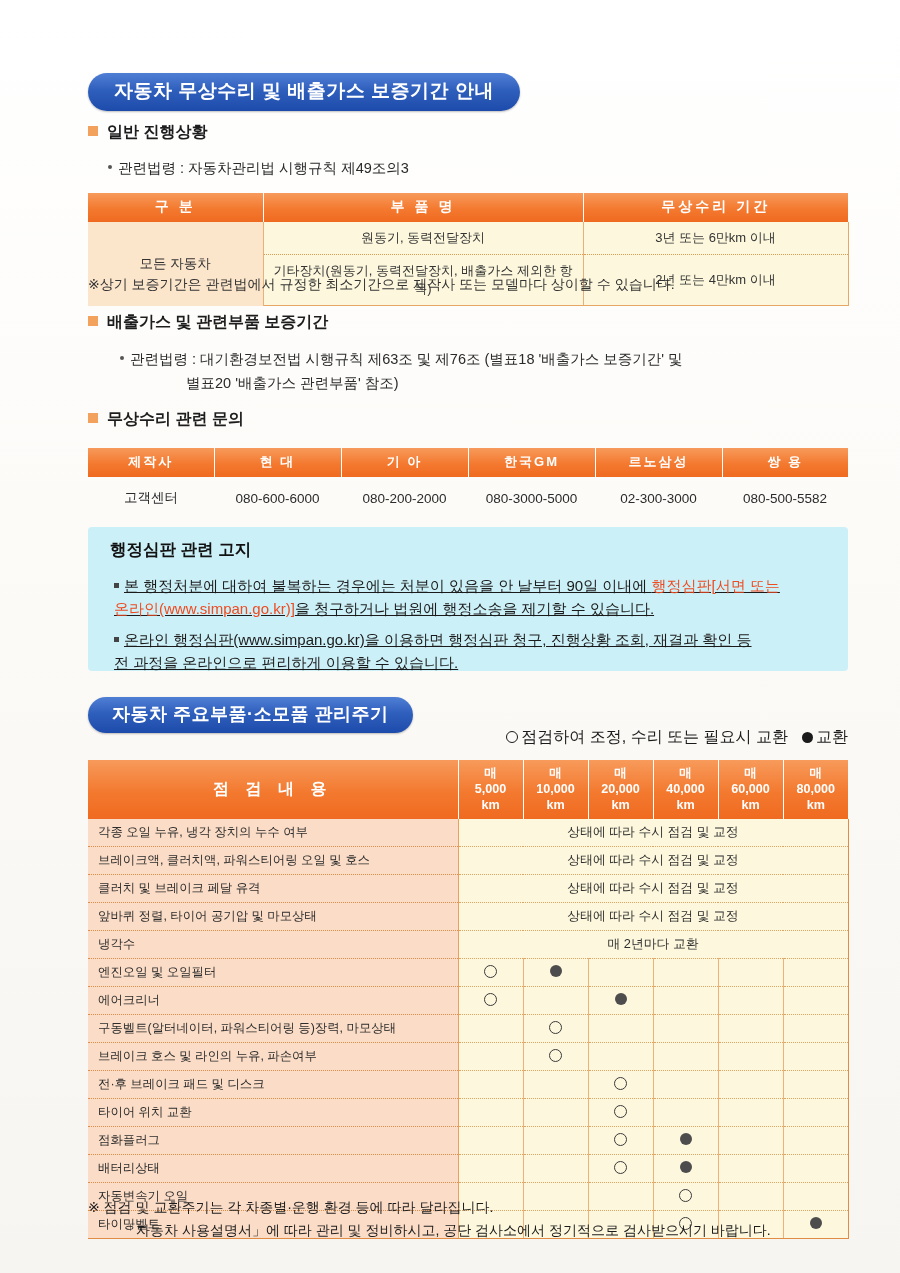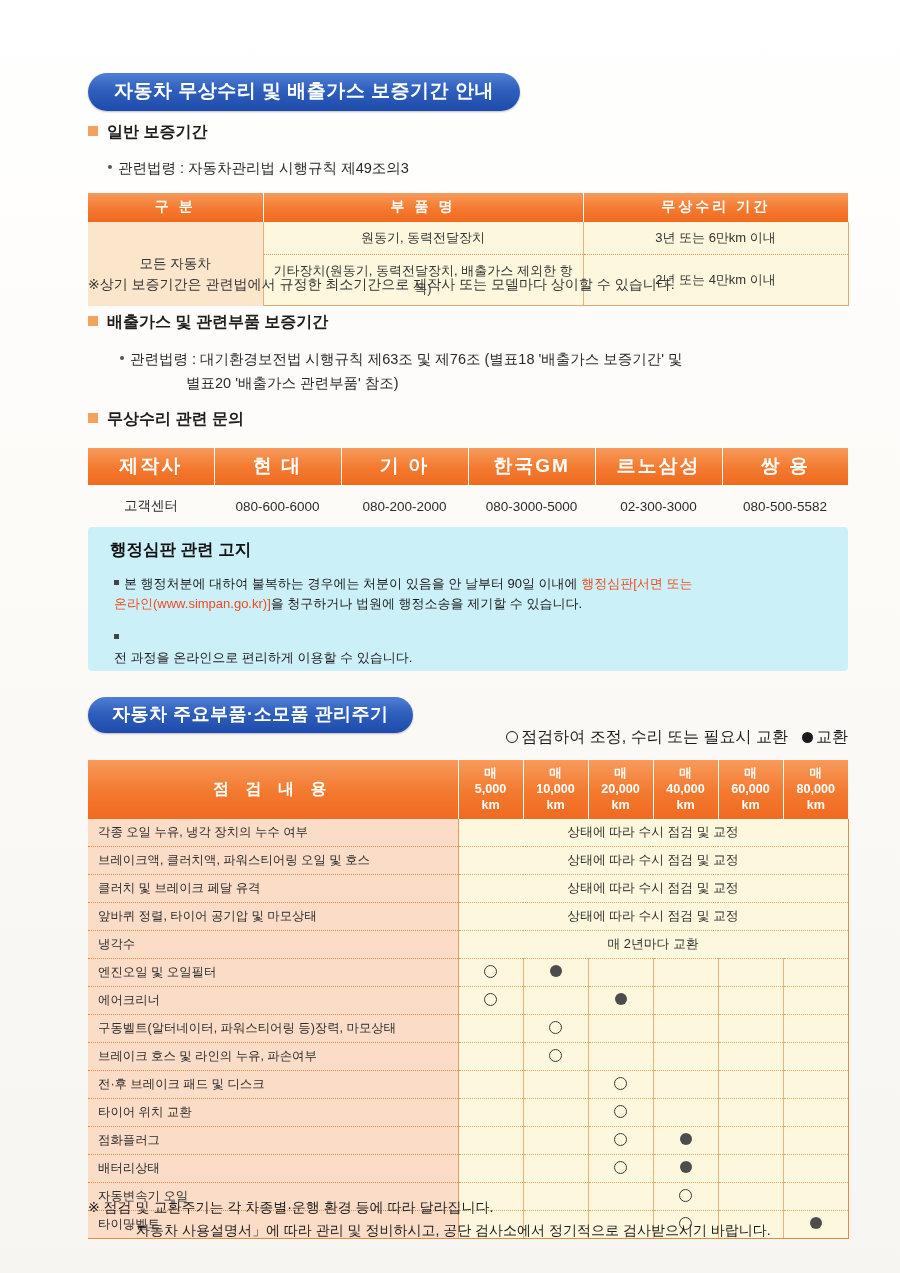--- a/index.html
+++ b/index.html
@@ -117,21 +117,21 @@
   #table-general td.lastcol { border-right: 1px solid #e6a664; }
 
   .note {
     position: absolute;
     font-size: 14px;
     color: #333;
     white-space: nowrap;
   }
   
   #table-contact { left: 88px; top: 448px; width: 760px; }
-  #table-contact td.hdr-cell { letter-spacing: 2px; font-size: 19px; }
+  #table-contact td.hdr-cell { letter-spacing: 2px; font-size: 13px; }
   #table-contact td.body {
     background: transparent;
     text-align: center;
     font-size: 13.5px;
     color: #2b2b2b;
     padding: 12px 0 10px 0;
   }
   
   #notice-box {
     position: absolute;
@@ -145,23 +145,24 @@
   #notice-title {
     position: absolute;
     left: 22px;
     top: 12px;
     font-size: 16.5px;
     font-weight: bold;
     color: #111;
   }
   .notice-item {
     position: absolute;
-    font-size: 13px;
+    font-size: 15px;
     line-height: 1.55;
     color: #1b1b1b;
+    text-decoration: underline;
   }
   .nsq {
     display: inline-block;
     width: 5px;
     height: 5px;
     background: #444;
     margin-right: 5px;
     vertical-align: 3px;
   }
   .hl { color: #ef4a20; }
@@ -276,21 +277,21 @@
   #footer .l2 { padding-left: 34px; display: block; }
 </style>
 </head>
 <body>
 
 <div class="page">
 
   <div class="pill" id="title-1">자동차 무상수리 및 배출가스 보증기간 안내</div>
 
   <div class="sec-head" style="left:88px; top:122px;">
-    <span class="sq"></span><span>일반 보증기간</span>
+    <span class="sq"></span><span>일반 진행상황</span>
   </div>
 
   <div class="sub-line" style="left:108px; top:159px;">
     <span class="dot-b"></span><span>관련법령 : 자동차관리법 시행규칙 제49조의3</span>
   </div>
 
   <table class="tbl" id="table-general">
     <colgroup>
         <col style="width:175px">
         <col style="width:320px">
@@ -362,21 +363,21 @@
 
   <div id="notice-box">
     <div id="notice-title">행정심판 관련 고지</div>
 
     <div class="notice-item" style="left:26px; top:47px; width:715px;">
       <span class="nsq"></span><span>본 행정처분에 대하여 불복하는 경우에는 처분이 있음을 안 날부터 90일 이내에 </span><span class="hl">행정심판[서면 또는</span><br>
       <span class="hl">온라인(www.simpan.go.kr)]</span><span>을 청구하거나 법원에 행정소송을 제기할 수 있습니다.</span>
     </div>
 
     <div class="notice-item" style="left:26px; top:101px; width:715px;">
-      <span class="nsq"></span><br>
+      <span class="nsq"></span><span>온라인 행정심판(www.simpan.go.kr)을 이용하면 행정심판 청구, 진행상황 조회, 재결과 확인 등</span><br>
       <span>전 과정을 온라인으로 편리하게 이용할 수 있습니다.</span>
     </div>
   </div>
 
   <div class="pill" id="title-2">자동차 주요부품·소모품 관리주기</div>
 
   <div id="legend">
     <span class="sym-o"></span><span>점검하여 조정, 수리 또는 필요시 교환</span><span class="sym-f"></span><span>교환</span>
   </div>
 

